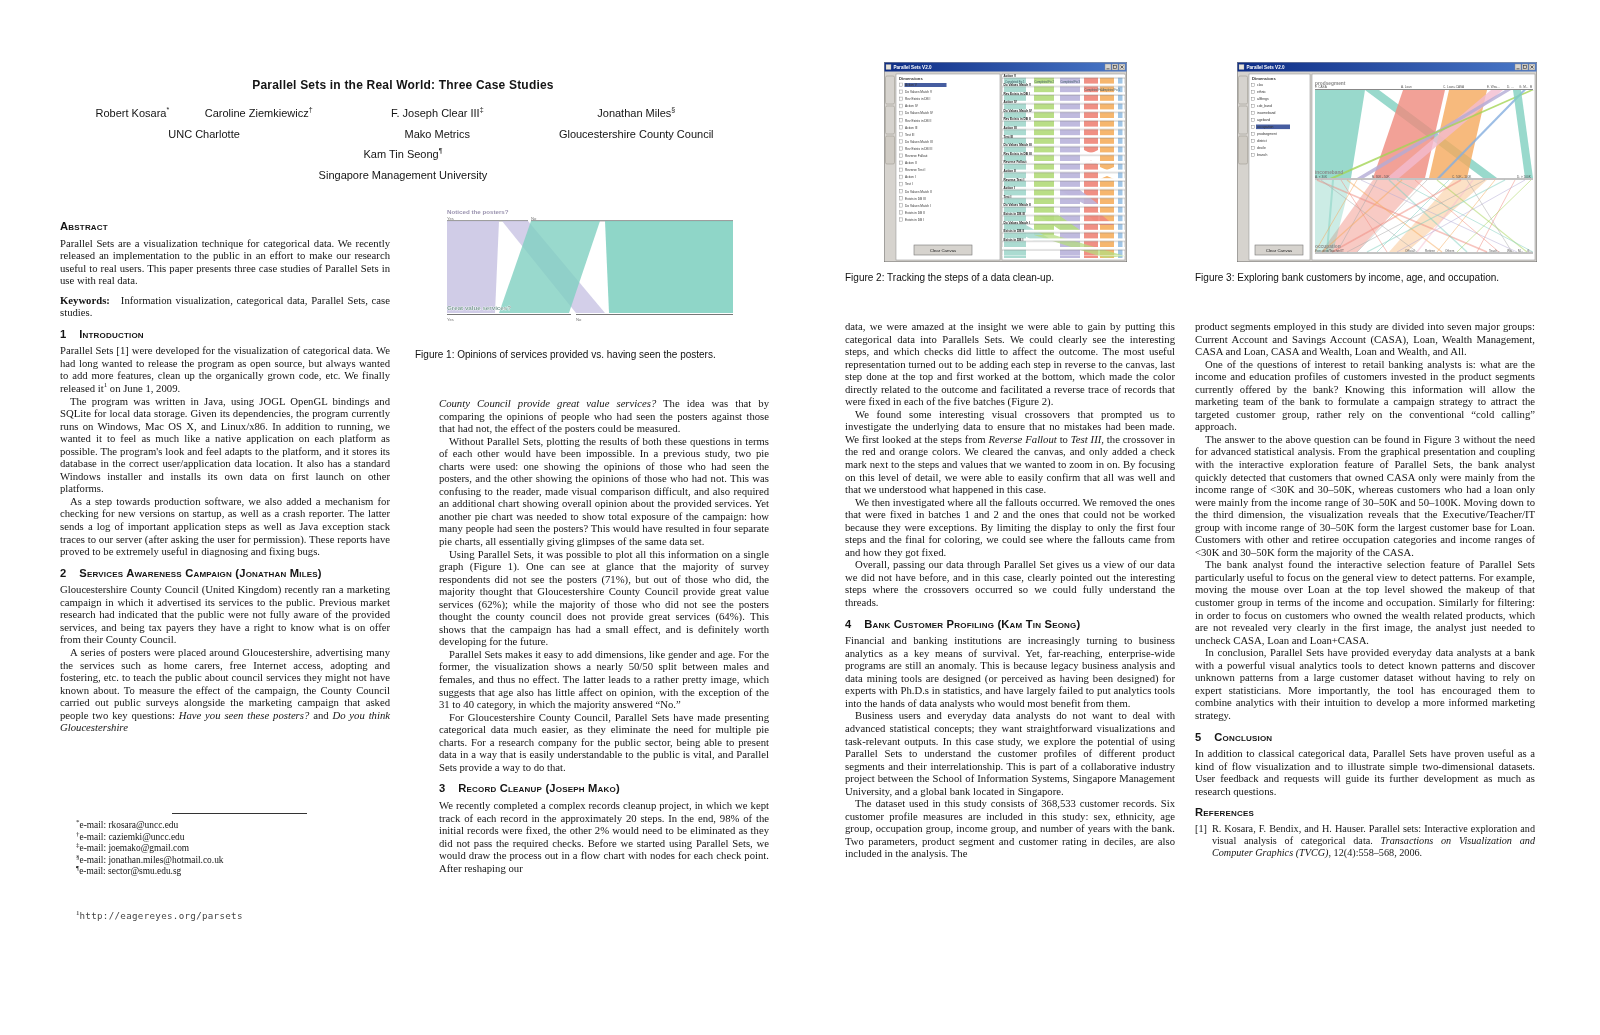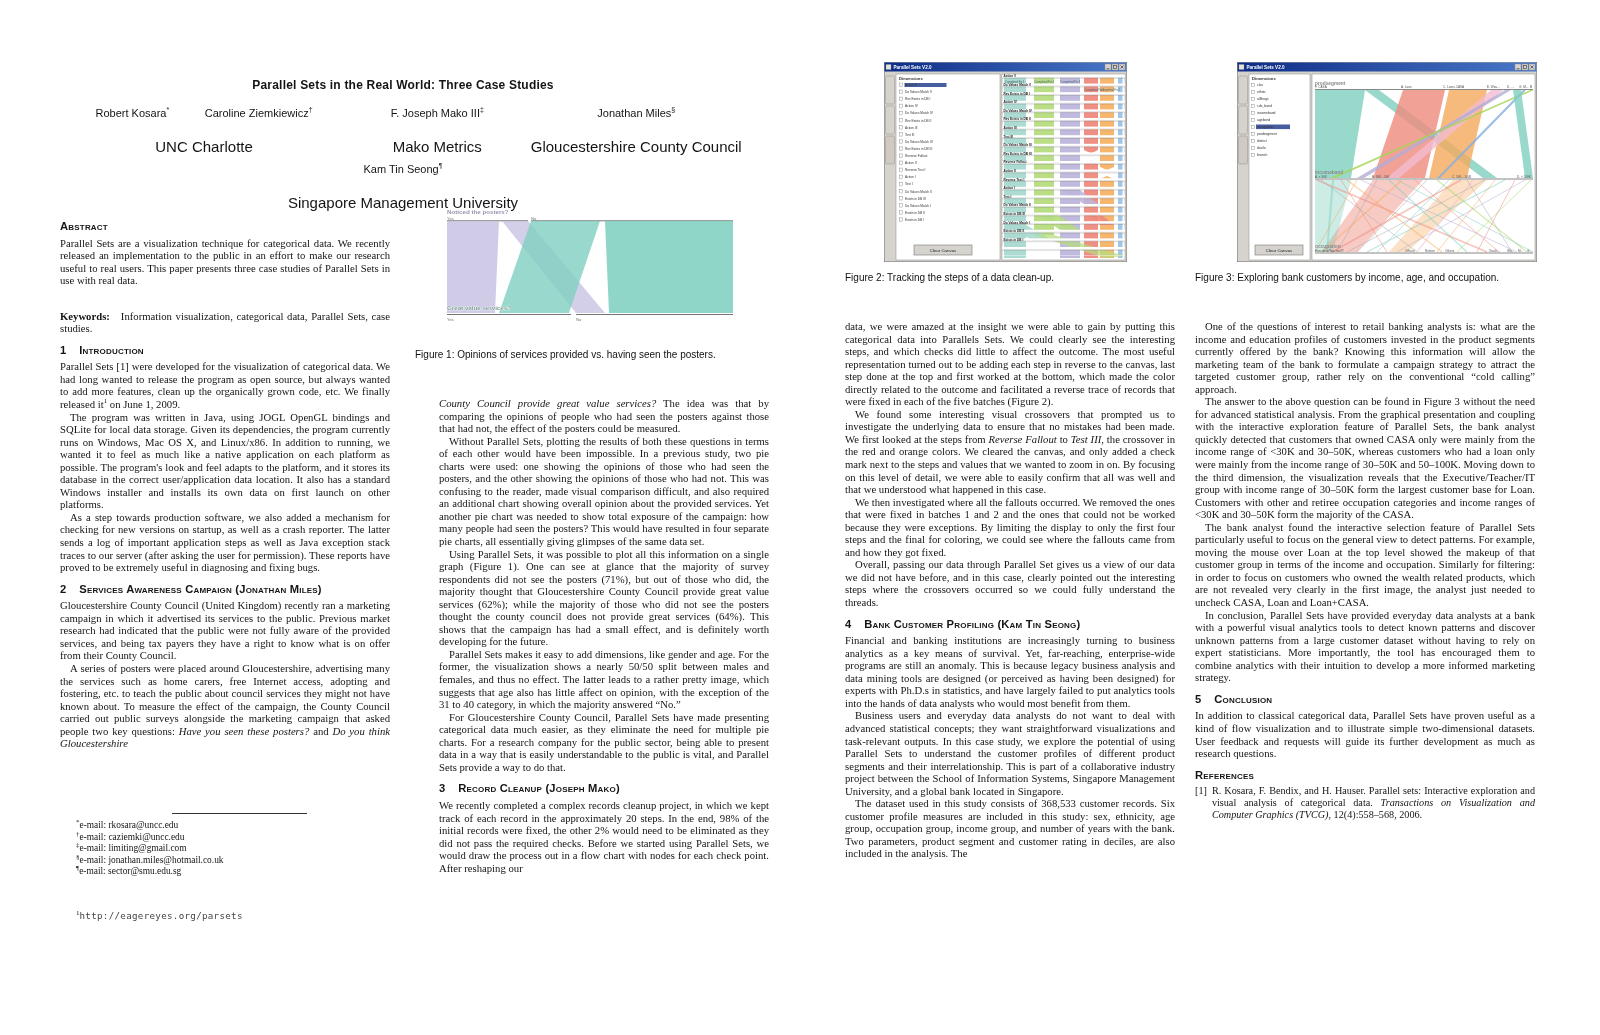--- a/index.html
+++ b/index.html
@@ -6,33 +6,33 @@
   html,body { width:1600px; height:1035px; background:#ffffff; overflow:hidden; }
   body { font-family:"Liberation Serif", serif; color:#141414; position:relative; }
   .abs { position:absolute; }
 
   
   .paper-title { font-family:"Liberation Sans", sans-serif; font-weight:bold; font-size:12px; text-align:center; letter-spacing:0.2px; }
   .authors-row { display:flex; margin-top:15px; font-family:"Liberation Sans", sans-serif; }
   .author-group { text-align:center; }
   .names { display:flex; justify-content:space-evenly; font-size:11px; }
   .aname { font-size:11px; }
-  .affil { font-size:15px; margin-top:19px; }
+  .affil { font-size:11px; margin-top:9px; }
   .author-center { text-align:center; margin-top:8px; font-family:"Liberation Sans", sans-serif; }
   sup { font-size:7px; vertical-align:super; line-height:0; }
 
   
   .col { text-align:justify; font-size:10.7px; line-height:12.55px; }
   .p { text-indent:0; }
   .p.ind { text-indent:10px; }
   .it { font-style:italic; }
   .bold { font-weight:bold; }
   .sec-head { font-family:"Liberation Sans", sans-serif; font-weight:bold; font-size:11.2px; margin:9px 0 4px 0; display:flex; gap:13px; text-align:left; }
   .sc { font-variant:small-caps; letter-spacing:0.2px; }
-  .kw { margin-top:23px; }
+  .kw { margin-top:7px; }
   .ref-item { display:flex; gap:5px; margin-top:2px; font-size:10.2px; line-height:12.1px; }
   .ref-body { flex:1; }
 
   
   .fn-rule { background:#333; }
   .fn { font-size:9.4px; line-height:11.6px; }
   .fn-url { font-size:9.4px; }
   .mono { font-family:"DejaVu Sans Mono", monospace; font-size:9.2px; letter-spacing:0.3px; color:#444; }
 
   
@@ -57,21 +57,21 @@
   <div class="paper-title" data-bind="paper.title">Parallel Sets in the Real World: Three Case Studies</div>
   <div class="authors-row">
     <div class="author-group" style="width:42%">
       <div class="names">
         <span class="aname"><span data-bind="authors.a1.name">Robert Kosara</span><sup data-bind="authors.a1.marker">*</sup></span>
         <span class="aname"><span data-bind="authors.a2.name">Caroline Ziemkiewicz</span><sup data-bind="authors.a2.marker">†</sup></span>
       </div>
       <div class="affil" data-bind="authors.a12_affil">UNC Charlotte</div>
     </div>
     <div class="author-group" style="width:26%">
-      <div class="aname"><span data-bind="authors.a3.name">F. Joseph Mako III</span><sup data-bind="authors.a3.marker">‡</sup></div>
+      <div class="aname"><span data-bind="authors.a3.name">F. Joseph Clear III</span><sup data-bind="authors.a3.marker">‡</sup></div>
       <div class="affil" data-bind="authors.a3.affil">Mako Metrics</div>
     </div>
     <div class="author-group" style="width:32%">
       <div class="aname"><span data-bind="authors.a4.name">Jonathan Miles</span><sup data-bind="authors.a4.marker">§</sup></div>
       <div class="affil" data-bind="authors.a4.affil">Gloucestershire County Council</div>
     </div>
   </div>
   <div class="author-center">
     <div class="aname"><span data-bind="authors.a5.name">Kam Tin Seong</span><sup data-bind="authors.a5.marker">¶</sup></div>
     <div class="affil" data-bind="authors.a5.affil">Singapore Management University</div>
@@ -98,21 +98,21 @@
       <span class="sc" data-bind="s2.title">Services Awareness Campaign (Jonathan Miles)</span>
     </div>
   <p class="p" data-bind="s2.p1">Gloucestershire County Council (United Kingdom) recently ran a marketing campaign in which it advertised its services to the public. Previous market research had indicated that the public were not fully aware of the provided services, and being tax payers they have a right to know what is on offer from their County Council.</p>
   <p class="p ind"><span data-bind="s2.p2_pre">A series of posters were placed around Gloucestershire, advertising many the services such as home carers, free Internet access, adopting and fostering, etc. to teach the public about council services they might not have known about. To measure the effect of the campaign, the County Council carried out public surveys alongside the marketing campaign that asked people two key questions: </span><span class="it" data-bind="s2.p2_it1">Have you seen these posters?</span><span data-bind="s2.p2_mid"> and </span><span class="it" data-bind="s2.p2_it2">Do you think Gloucestershire</span></p>
 </div>
 
 <div class="abs fn-rule" style="left:172px; top:813px; width:135px; height:1px;"></div>
 <div class="abs fn" style="left:76px; top:820px; width:320px;">
   <div><sup data-bind="footnotes.emails.0.m">*</sup><span data-bind="footnotes.emails.0.t">e-mail: rkosara@uncc.edu</span></div>
   <div><sup data-bind="footnotes.emails.1.m">†</sup><span data-bind="footnotes.emails.1.t">e-mail: caziemki@uncc.edu</span></div>
-  <div><sup data-bind="footnotes.emails.2.m">‡</sup><span data-bind="footnotes.emails.2.t">e-mail: limiting@gmail.com</span></div>
+  <div><sup data-bind="footnotes.emails.2.m">‡</sup><span data-bind="footnotes.emails.2.t">e-mail: joemako@gmail.com</span></div>
   <div><sup data-bind="footnotes.emails.3.m">§</sup><span data-bind="footnotes.emails.3.t">e-mail: jonathan.miles@hotmail.co.uk</span></div>
   <div><sup data-bind="footnotes.emails.4.m">¶</sup><span data-bind="footnotes.emails.4.t">e-mail: sector@smu.edu.sg</span></div>
 </div>
 <div class="abs fn-url" style="left:76px; top:910px;">
   <sup data-bind="footnotes.url_sup">1</sup><span class="mono" data-bind="footnotes.url">http://eagereyes.org/parsets</span>
 </div>
 
 <div class="abs" style="left:445px; top:206px; width:290px; height:128px;">
   <svg width="290" height="128" viewBox="0 0 290 128">
     <text x="2" y="8" class="svgt-heading" fill="#9b94b0" data-bind="fig1.q_top">Noticed the posters?</text>
@@ -403,20 +403,21 @@
   <div class="sec-head">
       <span data-bind="s4.num">4</span>
       <span class="sc" data-bind="s4.title">Bank Customer Profiling (Kam Tin Seong)</span>
     </div>
   <p class="p" data-bind="s4.p1">Financial and banking institutions are increasingly turning to business analytics as a key means of survival. Yet, far-reaching, enterprise-wide programs are still an anomaly. This is because legacy business analysis and data mining tools are designed (or perceived as having been designed) for experts with Ph.D.s in statistics, and have largely failed to put analytics tools into the hands of data analysts who would most benefit from them.</p>
   <p class="p ind" data-bind="s4.p2">Business users and everyday data analysts do not want to deal with advanced statistical concepts; they want straightforward visualizations and task-relevant outputs. In this case study, we explore the potential of using Parallel Sets to understand the customer profiles of different product segments and their interrelationship. This is part of a collaborative industry project between the School of Information Systems, Singapore Management University, and a global bank located in Singapore.</p>
   <p class="p ind" data-bind="s4.p3">The dataset used in this study consists of 368,533 customer records. Six customer profile measures are included in this study: sex, ethnicity, age group, occupation group, income group, and number of years with the bank. Two parameters, product segment and customer rating in deciles, are also included in the analysis. The</p>
 </div>
 
 <div class="abs col" style="left:1195px; top:320px; width:340px;">
+  <p class="p" data-bind="col4.p1">product segments employed in this study are divided into seven major groups: Current Account and Savings Account (CASA), Loan, Wealth Management, CASA and Loan, CASA and Wealth, Loan and Wealth, and All.</p>
   <p class="p ind" data-bind="col4.p2">One of the questions of interest to retail banking analysts is: what are the income and education profiles of customers invested in the product segments currently offered by the bank? Knowing this information will allow the marketing team of the bank to formulate a campaign strategy to attract the targeted customer group, rather rely on the conventional “cold calling” approach.</p>
   <p class="p ind" data-bind="col4.p3">The answer to the above question can be found in Figure 3 without the need for advanced statistical analysis. From the graphical presentation and coupling with the interactive exploration feature of Parallel Sets, the bank analyst quickly detected that customers that owned CASA only were mainly from the income range of &lt;30K and 30–50K, whereas customers who had a loan only were mainly from the income range of 30–50K and 50–100K. Moving down to the third dimension, the visualization reveals that the Executive/Teacher/IT group with income range of 30–50K form the largest customer base for Loan. Customers with other and retiree occupation categories and income ranges of &lt;30K and 30–50K form the majority of the CASA.</p>
   <p class="p ind" data-bind="col4.p4">The bank analyst found the interactive selection feature of Parallel Sets particularly useful to focus on the general view to detect patterns. For example, moving the mouse over Loan at the top level showed the makeup of that customer group in terms of the income and occupation. Similarly for filtering: in order to focus on customers who owned the wealth related products, which are not revealed very clearly in the first image, the analyst just needed to uncheck CASA, Loan and Loan+CASA.</p>
   <p class="p ind" data-bind="col4.p5">In conclusion, Parallel Sets have provided everyday data analysts at a bank with a powerful visual analytics tools to detect known patterns and discover unknown patterns from a large customer dataset without having to rely on expert statisticians. More importantly, the tool has encouraged them to combine analytics with their intuition to develop a more informed marketing strategy.</p>
   <div class="sec-head">
       <span data-bind="s5.num">5</span>
       <span class="sc" data-bind="s5.title">Conclusion</span>
     </div>
   <p class="p" data-bind="s5.p1">In addition to classical categorical data, Parallel Sets have proven useful as a kind of flow visualization and to illustrate simple two-dimensional datasets. User feedback and requests will guide its further development as much as research questions.</p>
   <div class="sec-head">

